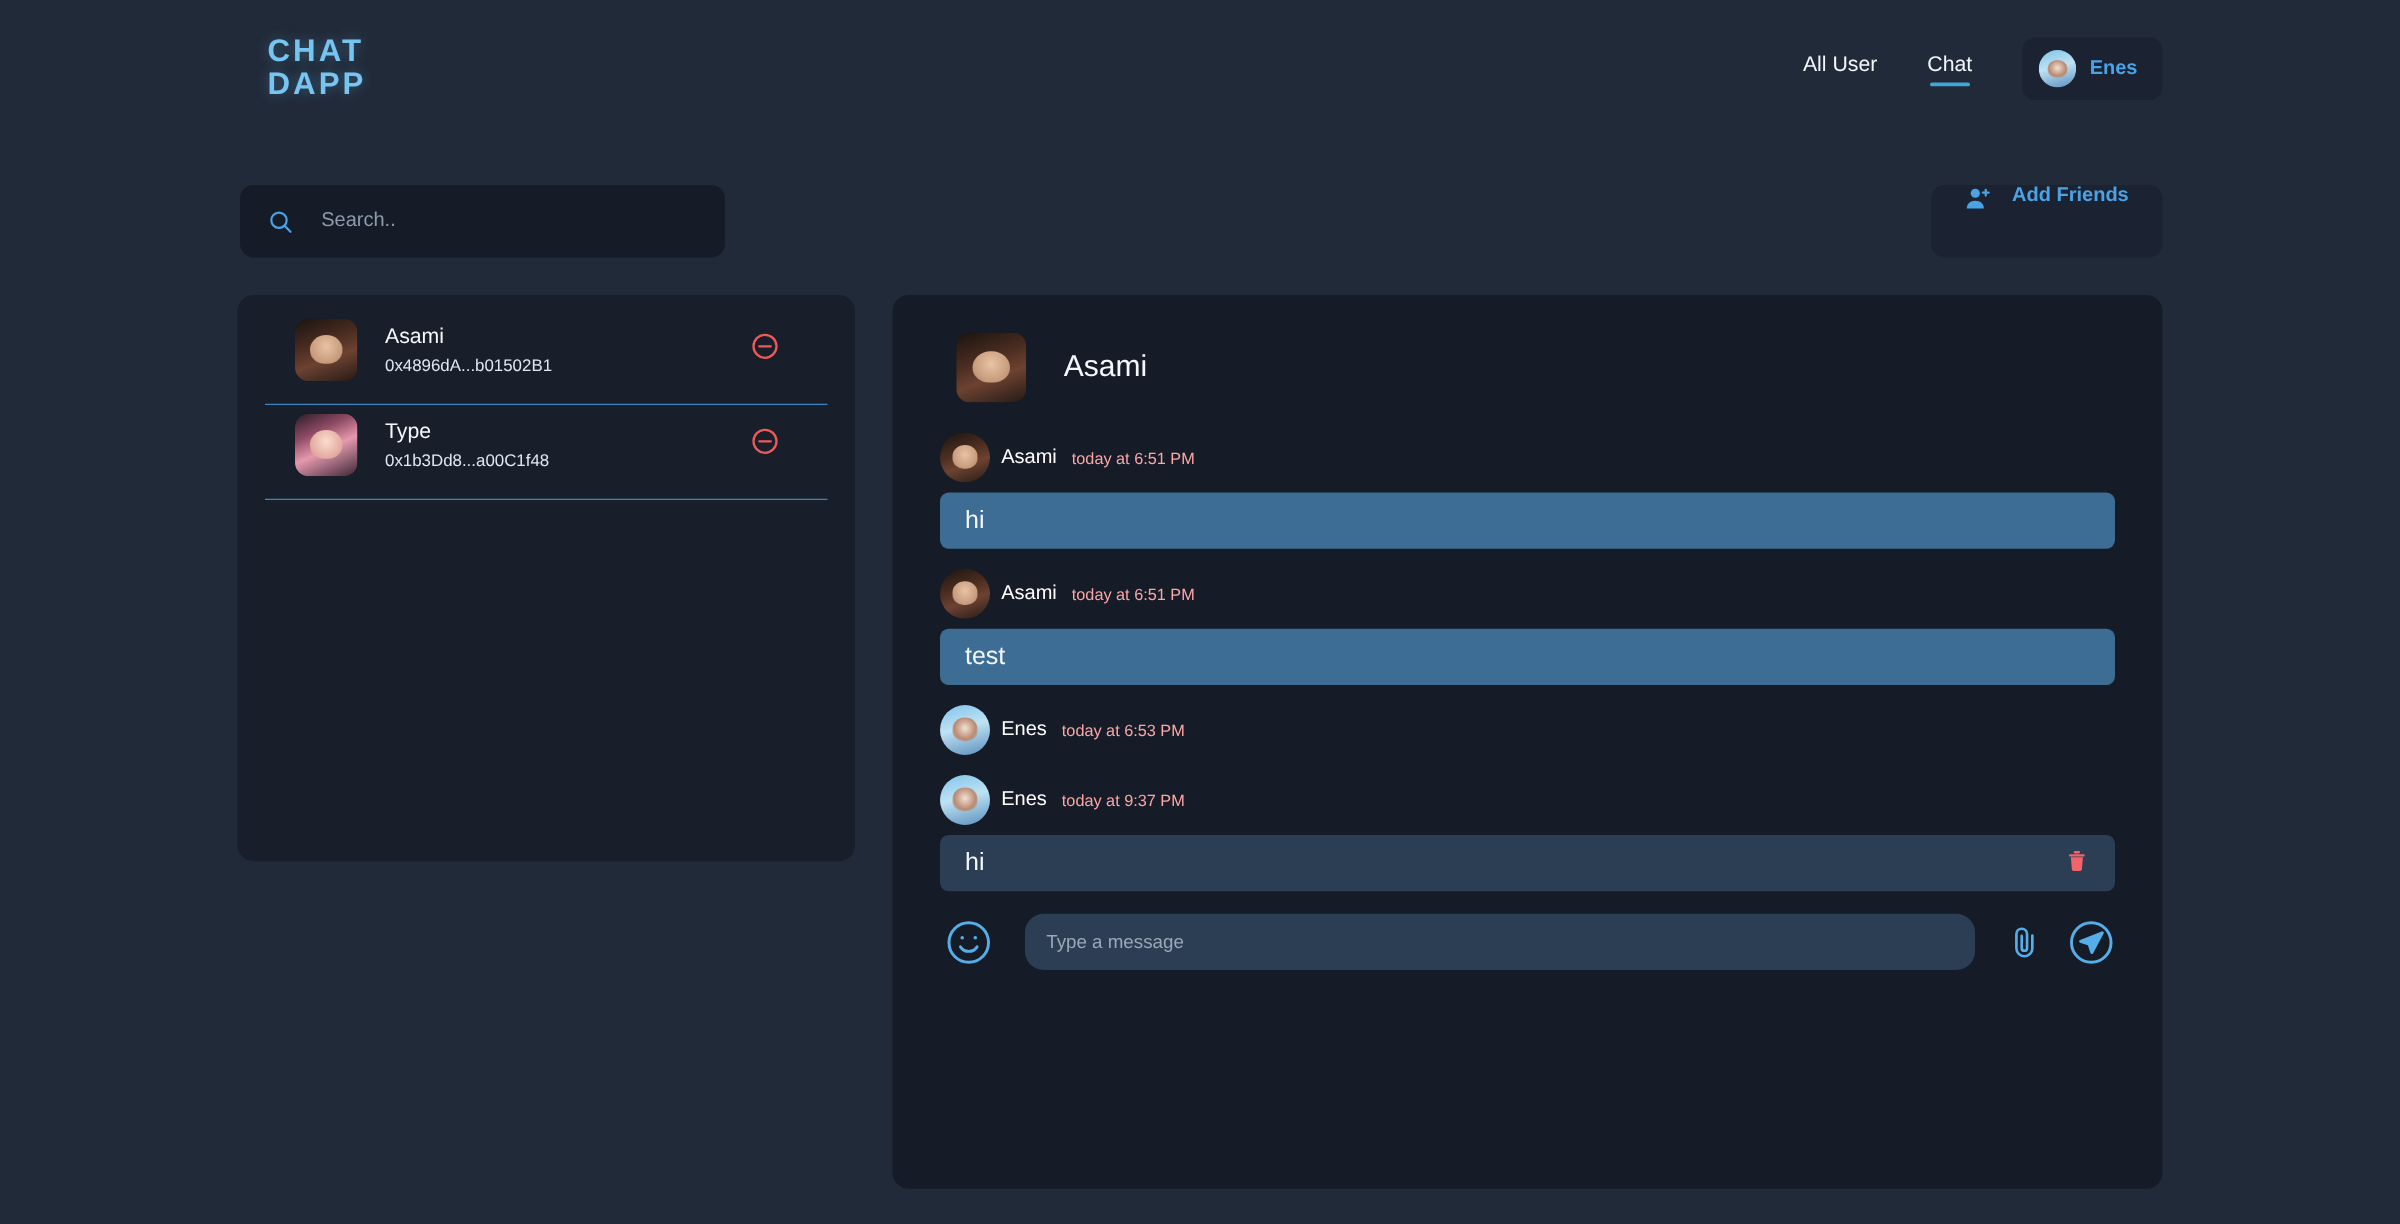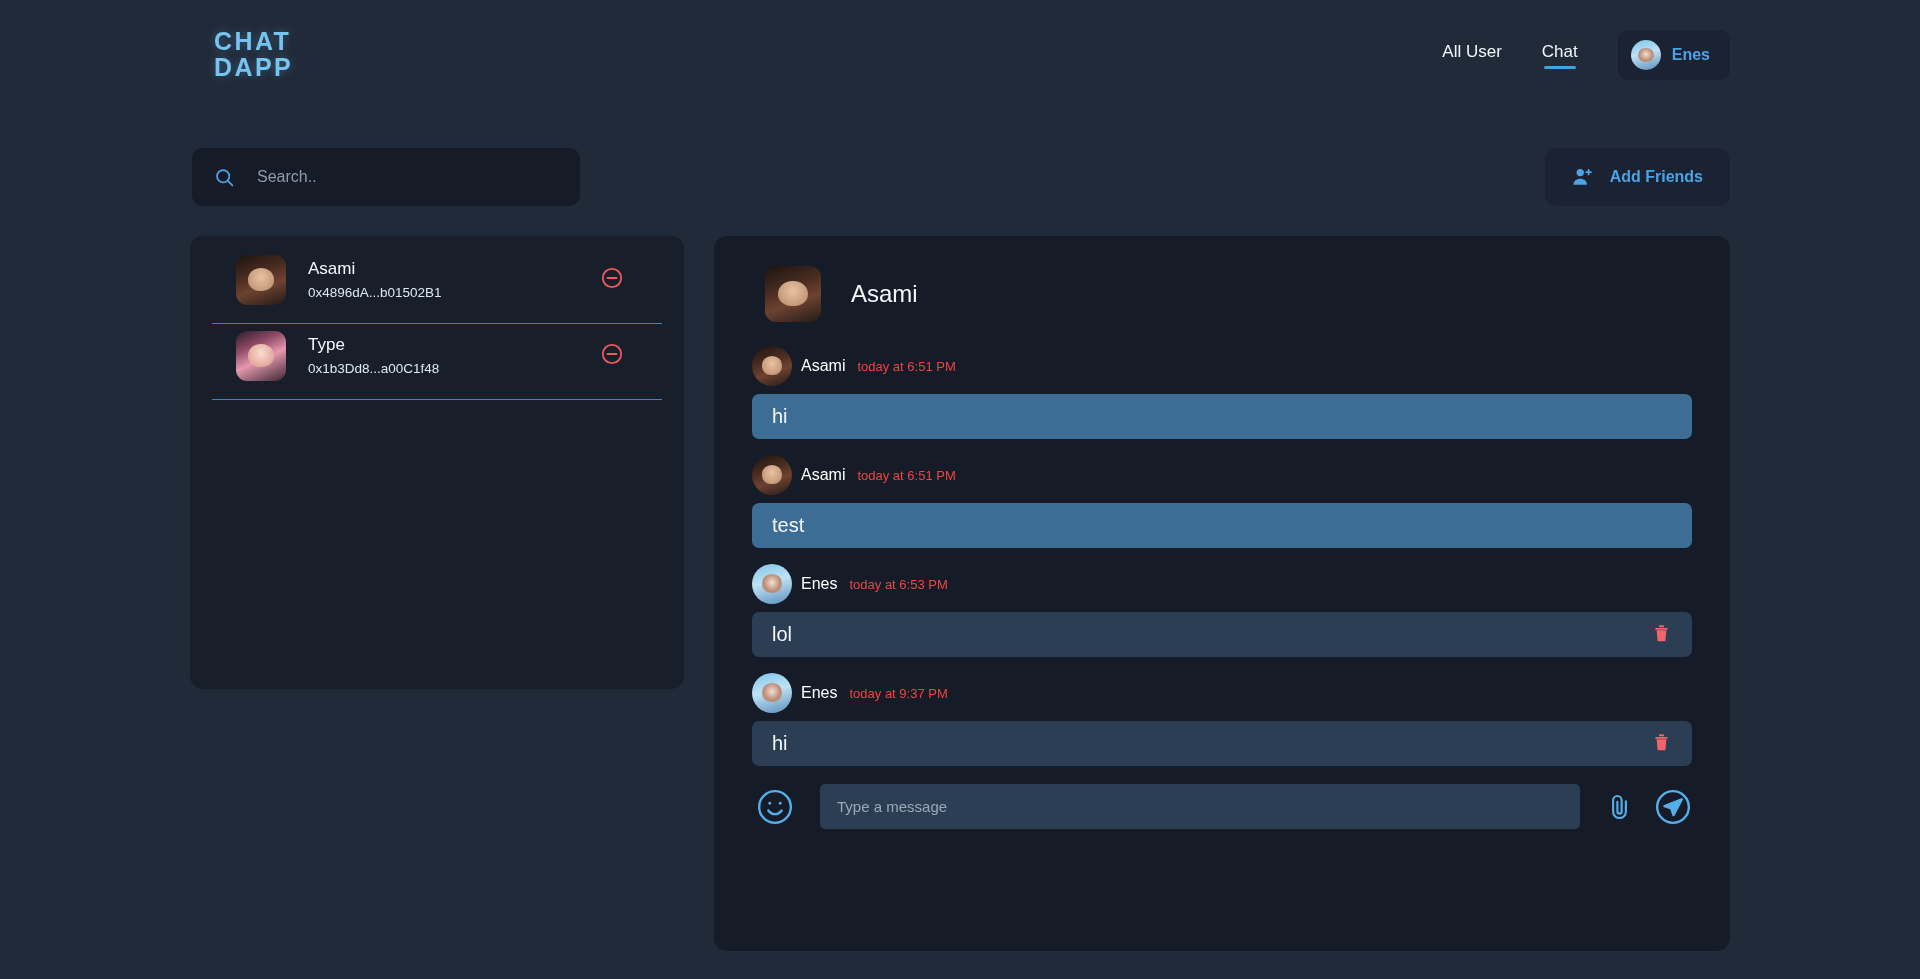--- a/index.html
+++ b/index.html
@@ -115,21 +115,21 @@
   }
   .search-input::placeholder { color: #8d9bab; }
 
   .add-friends {
     position: absolute;
     right: 0; top: 0;
     height: 58px;
     background: #1b2332;
     border-radius: 11px;
     display: flex;
-    align-items: center;
+    align-items: flex-start;
     gap: 16px;
     padding: 0 27px;
     cursor: pointer;
   }
   .add-friends-label { color: #4ba3e6; font-size: 16px; font-weight: bold; }
 
   
   .friends-panel {
     position: absolute;
     top: 236px; left: 190px;
@@ -188,21 +188,21 @@
     position: relative;
     height: 40px;
   }
   .msg-av {
     position: absolute;
     left: 0; top: 0;
     width: 40px; height: 40px;
     border-radius: 50%;
   }
   .msg-author { font-size: 16px; color: #ffffff; }
-  .msg-time { font-size: 13px; color: #ef4444; }
+  .msg-time { font-size: 13px; color: #fca5a5; }
 
   .bubble {
     position: relative;
     border-radius: 7px;
     min-height: 45px;
     display: flex;
     align-items: center;
     padding: 0 20px;
     font-size: 20px;
     color: #f3f7fb;
@@ -230,21 +230,21 @@
     align-items: center;
     justify-content: center;
     flex: none;
   }
   .msg-input {
     flex: 1;
     height: 45px;
     background: #2b3e54;
     border: none;
     outline: none;
-    border-radius: 5px;
+    border-radius: 15px;
     margin: 0 24px 0 26px;
     padding: 0 17px;
     font-size: 15px;
     color: #e6edf4;
     font-family: "Liberation Sans", sans-serif;
   }
   .msg-input::placeholder { color: #9aa8b7; }
 </style>
 </head>
 <body>
@@ -354,30 +354,20 @@
         <div class="bubble incoming">
           <span>test</span>
         </div>
       </div>
 
       <div class="msg">
         <div class="msg-head">
           <span class="av av-enes msg-av"></span>
           <span class="msg-author">Enes</span>
           <span class="msg-time">today at 6:53 PM</span>
-        </div>
-        <div class="bubble outgoing">
-          <span>lol</span>
-          <span class="trash-icon">
-            <svg width="17" height="19" viewBox="0 0 20 22" fill="#f0646a">
-              <rect x="2.6" y="5.6" width="14.8" height="2.1" rx="1"></rect>
-              <path d="M4.3 8.4h11.4l-1 11.6a1.6 1.6 0 0 1-1.6 1.4H6.9a1.6 1.6 0 0 1-1.6-1.4z"></path>
-              <rect x="7" y="2.6" width="6" height="2.2" rx="1"></rect>
-            </svg>
-          </span>
         </div>
       </div>
 
       <div class="msg">
         <div class="msg-head">
           <span class="av av-enes msg-av"></span>
           <span class="msg-author">Enes</span>
           <span class="msg-time">today at 9:37 PM</span>
         </div>
         <div class="bubble outgoing">

